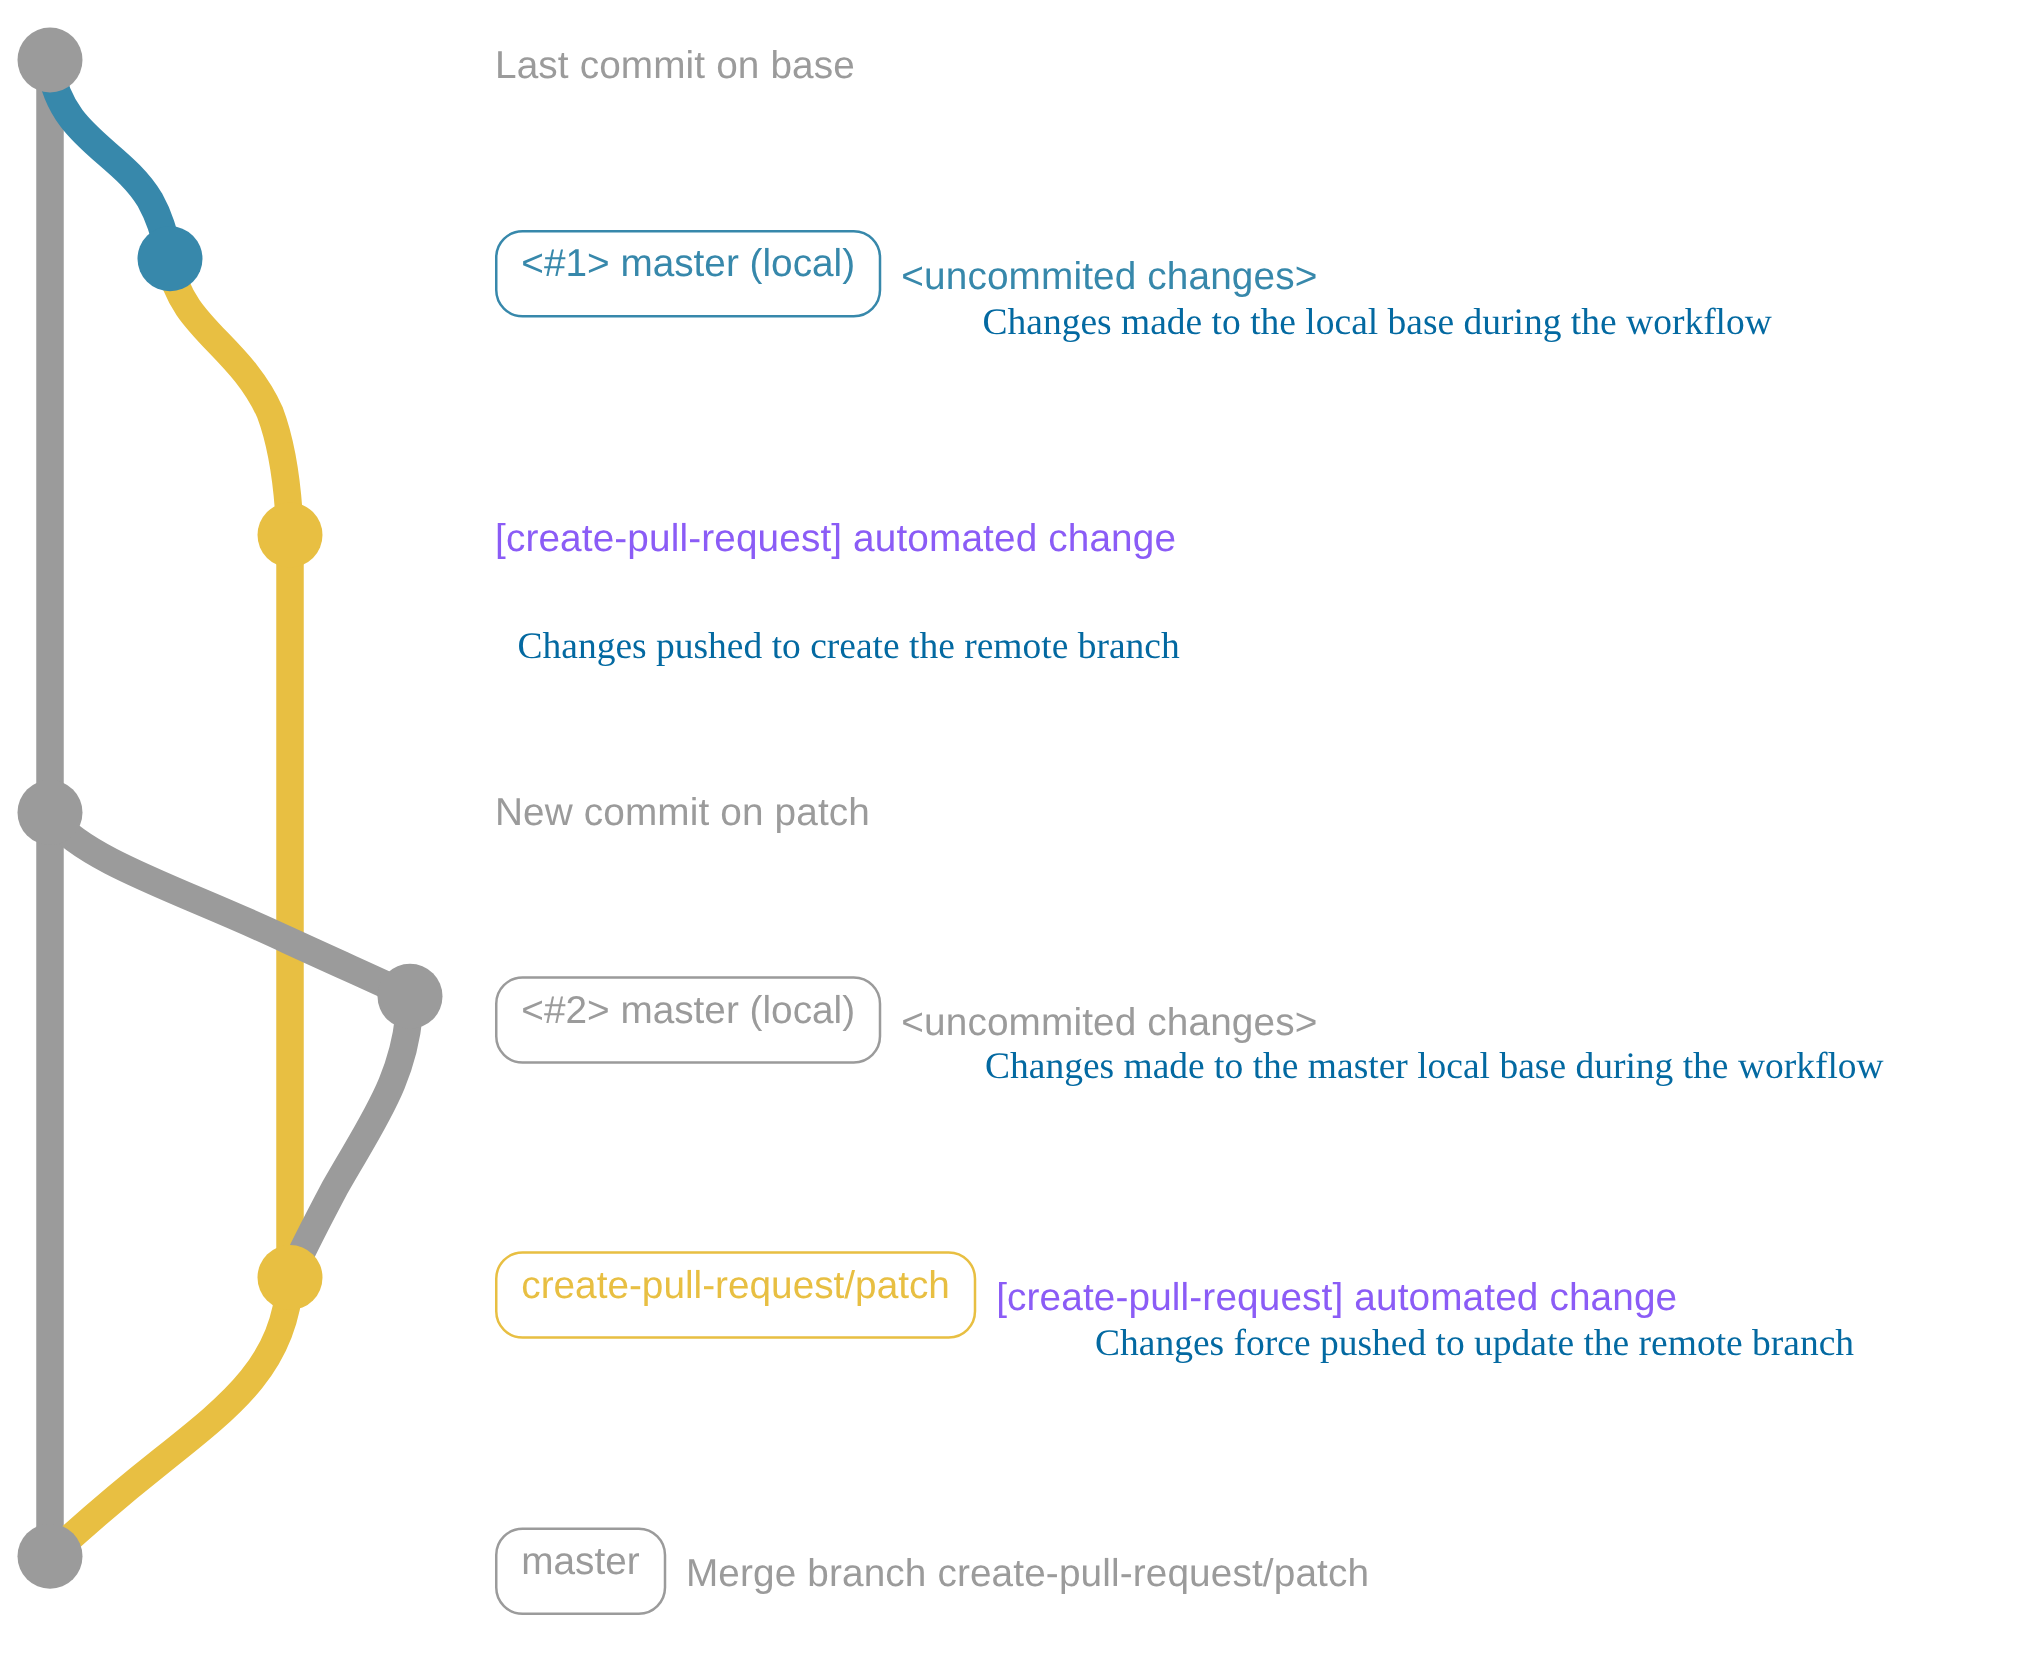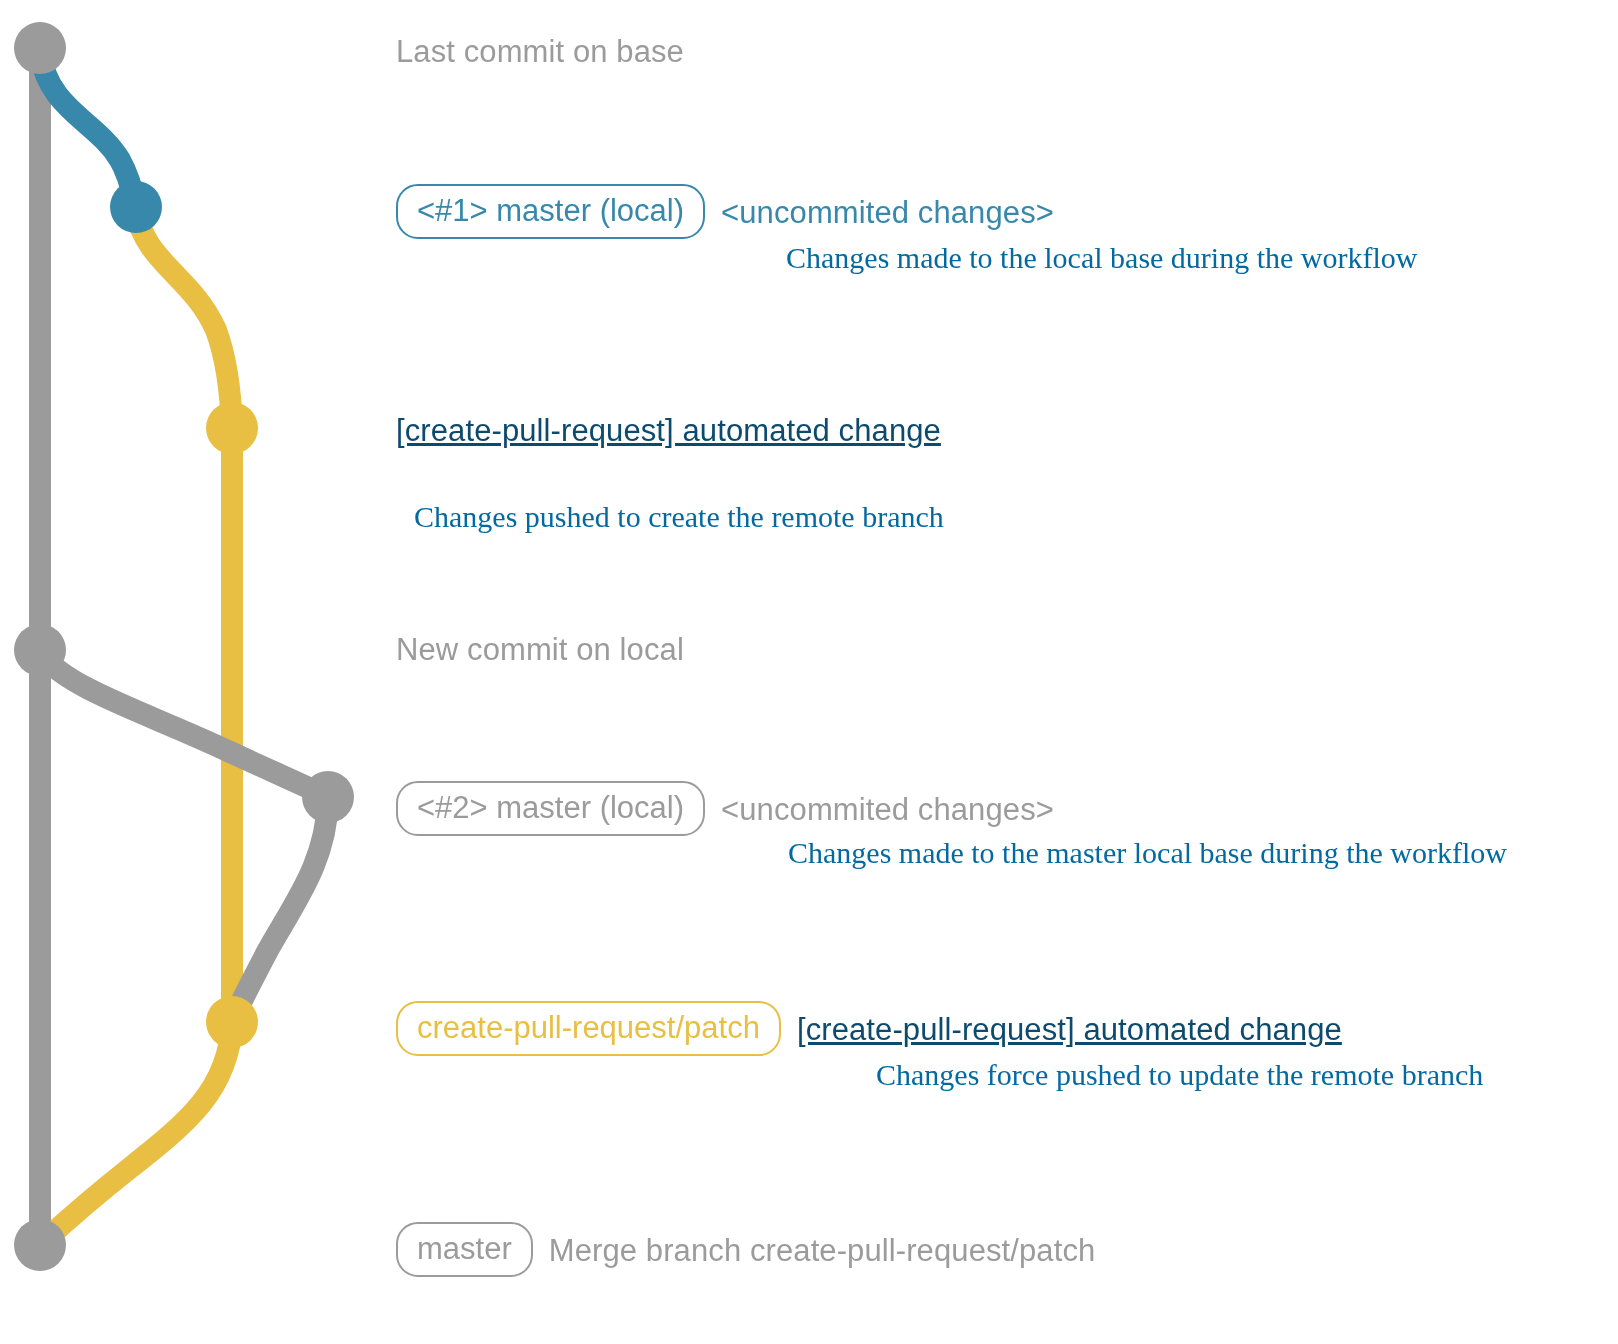--- a/index.html
+++ b/index.html
@@ -28,29 +28,29 @@
   }
   
   .subject {
     font-family: "Liberation Sans", sans-serif;
     font-size: 31px;
     letter-spacing: 0.1px;
     line-height: 1;
   }
   .subject-grey { color: #9b9b9b; }
   .subject-blue { color: #3788ab; }
-  .subject-yellow { color: #0c4a6e; text-decoration: underline; }
+  .subject-yellow { color: #8b5cf6; }
 
   
   .badge {
     display: inline-block;
     vertical-align: middle;
     border: 2px solid #9b9b9b;
     border-radius: 22px;
-    padding: 9px 19px 11px 19px;
+    padding: 9px 19px 26px 19px;
     font-family: "Liberation Sans", sans-serif;
     font-size: 31px;
     line-height: 1;
     color: #9b9b9b;
     background: transparent;
     box-sizing: border-box;
   }
   .badge-blue { border-color: #3788ab; color: #3788ab; }
   .badge-yellow { border-color: #e8bf42; color: #e8bf42; }
   .badge-grey { border-color: #9b9b9b; color: #9b9b9b; }
@@ -109,21 +109,21 @@
 
 <div class="badge-row" style="left:396px; top:184px;">
   <span class="badge badge-blue">&lt;#1&gt; master (local)</span>
   <span class="subject subject-blue">&lt;uncommited changes&gt;</span>
 </div>
 <div class="desc" style="left:786px; top:243px;">Changes made to the local base during the workflow</div>
 
 <div class="ann subject subject-yellow" style="left:396px; top:415px;">[create-pull-request] automated change</div>
 <div class="desc" style="left:414px; top:462px;margin-top:40px;">Changes pushed to create the remote branch</div>
 
-<div class="ann subject subject-grey" style="left:396px; top:634px;">New commit on local</div>
+<div class="ann subject subject-grey" style="left:396px; top:634px;">New commit on patch</div>
 
 <div class="badge-row" style="left:396px; top:781px;">
   <span class="badge badge-grey">&lt;#2&gt; master (local)</span>
   <span class="subject subject-grey">&lt;uncommited changes&gt;</span>
 </div>
 <div class="desc" style="left:788px; top:838px;">Changes made to the master local base during the workflow</div>
 
 <div class="badge-row" style="left:396px; top:1001px;">
   <span class="badge badge-yellow">create-pull-request/patch</span>
   <span class="subject subject-yellow">[create-pull-request] automated change</span>

